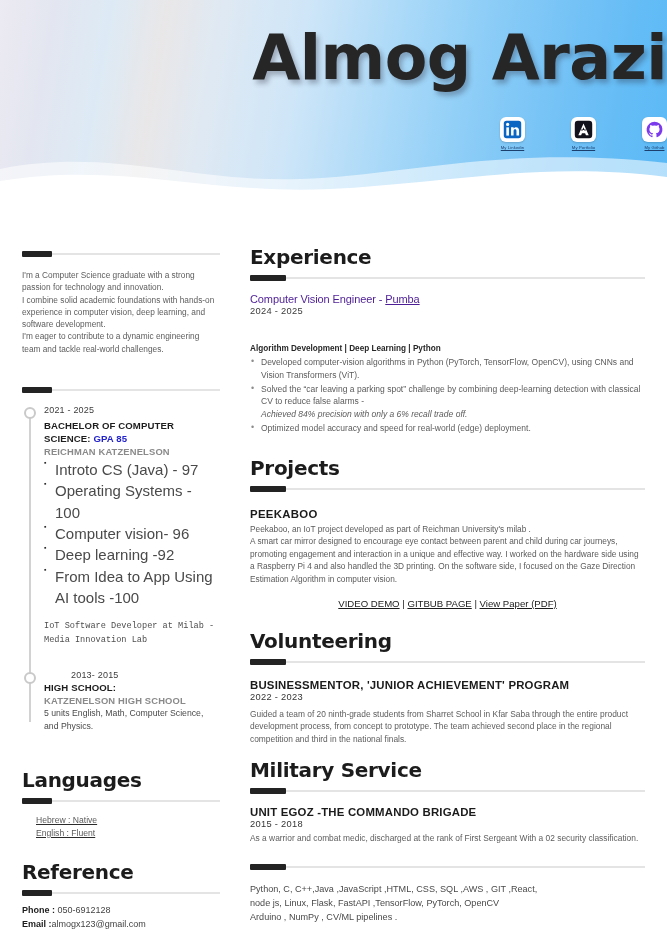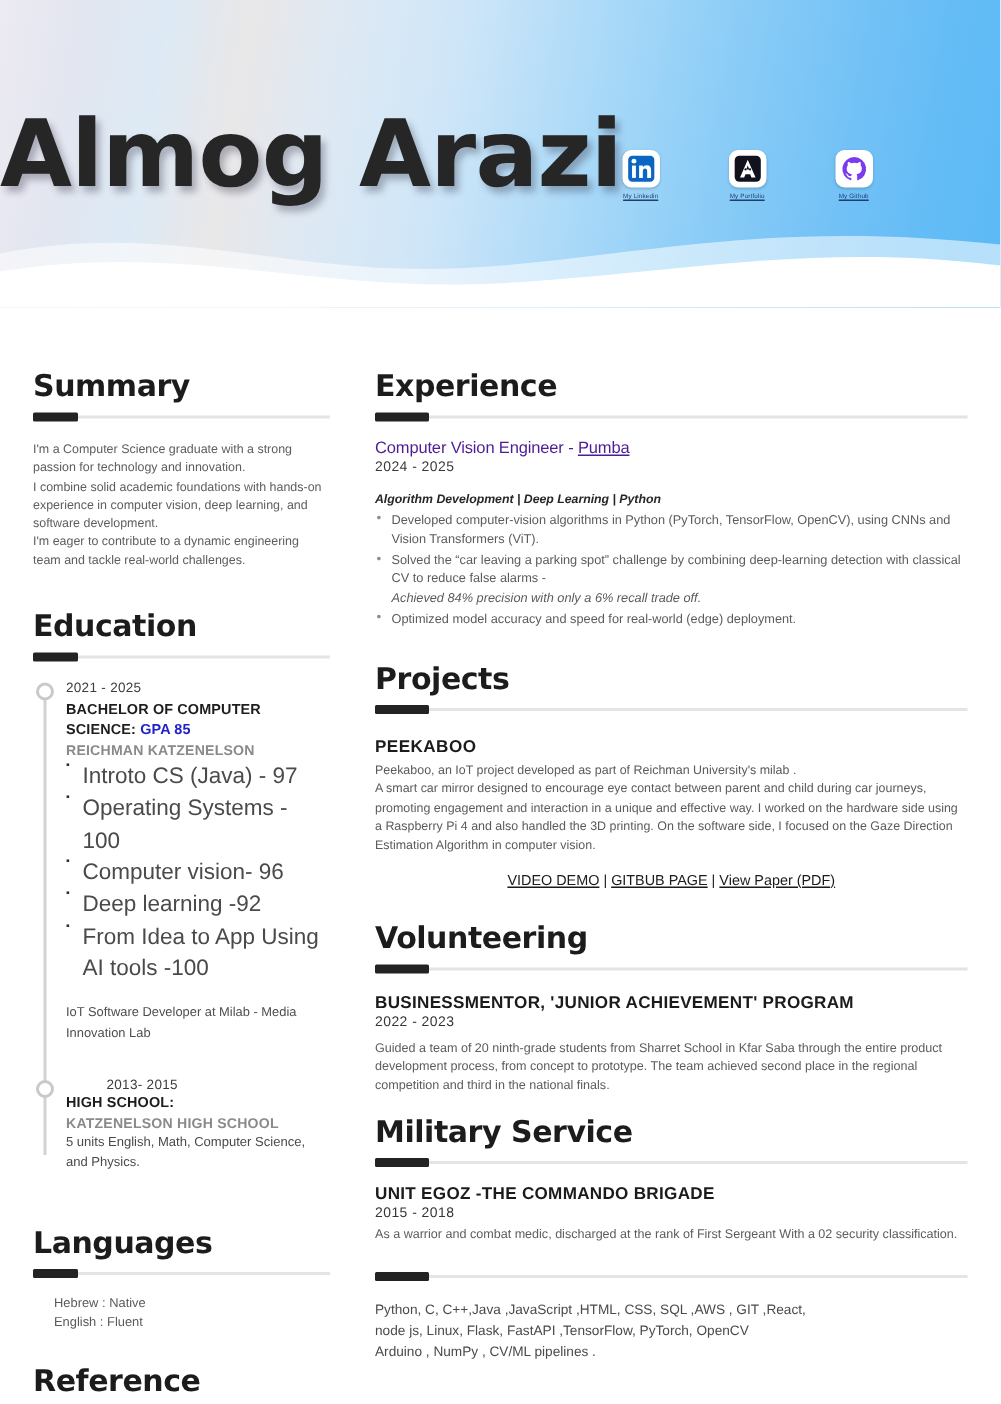--- a/index.html
+++ b/index.html
@@ -26,23 +26,23 @@
         #dfe9f3 32%,
         #cfe6f8 44%,
         #aad9f8 58%,
         #8ccdf7 70%,
         #74c2f6 82%,
         #63bcf6 92%,
         #5bb9f5 100%);
   }
   .header-inner {
     position:absolute; inset:0;
-    display:flex; flex-direction:row;
-    align-items:flex-start;
-    padding-top:72px;
+    display:flex; flex-direction:column;
+    align-items:flex-end;
+    padding-top:27px;
   }
   .name {
     font-size:62px;
     font-weight:bold;
     letter-spacing:-0.5px;
     color:#262626;
     text-shadow: 3px 4px 5px rgba(40,40,60,0.32);
     line-height:1;
     font-family:"DejaVu Sans", sans-serif;
   }
@@ -134,38 +134,38 @@
   .course-list li {
     font-size:15px; color:#4a4a4a;
     line-height:1.42; padding-left:11px; position:relative;
   }
   .course-list li::before {
     content:"▪"; position:absolute; left:0; top:-1px;
     font-size:7px; color:#2e2e2e;
   }
   .tl-note {
     font-size:8.6px; color:#4e4e4e;
-    line-height:1.65; margin-top:11px;
+    line-height:1.65; margin-top:11px;font-family:Liberation Mono, monospace;
   }
   .tl-sub {
     font-size:8.7px; color:#4a4a4a; line-height:1.42; margin-top:1px;
   }
   .lang-line { font-size:8.6px; color:#5a5a5a; line-height:1.5; }
   .ref-line { font-size:9px; color:#444; line-height:1.55; }
   .ref-line b { color:#1d1d1d; }
 
   
   .job-title {
     font-size:11px; color:#4c1d95; letter-spacing:-0.1px;
   }
   .job-company { text-decoration:underline; }
   .job-years { font-size:9.3px; color:#3a3a3a; margin-top:1px; letter-spacing:0.3px; }
   .job-tags {
-    font-size:8.2px; font-weight:bold; font-style:italic;
-    color:#272727; margin-top:12px;
+    font-size:8.2px; font-weight:bold; 
+    color:#272727; margin-top:28px;
   }
   .bullets { list-style:none; margin-top:3px; }
   .bullets > li {
     font-size:8.5px; color:#5b5b5b; line-height:1.5;
     padding-left:11px; position:relative; margin-bottom:1px;
   }
   .bullets > li::before {
     content:"•"; position:absolute; left:1px; top:-1px; color:#8d8d8d; font-size:9px;
   }
   .bullet-em { font-style:italic; display:block; }
@@ -238,31 +238,29 @@
     <path d="M0,30 C110,8 190,44 300,40 C410,36 500,6 667,24 L667,66 L0,66 Z" fill="#ffffff" opacity="0.55"></path>
     <path d="M0,42 C120,22 210,56 330,50 C450,44 540,22 667,38 L667,66 L0,66 Z" fill="#ffffff"></path>
   </svg>
 </div>
 
 <div class="content">
 
   <div class="col-left">
 
     <section>
-      <div class="sec-title">Summary</div>
       <div class="sec-rule"></div>
       <div class="summary-text" style="white-space:pre-line">I'm a Computer Science graduate with a strong passion for technology and innovation.
 I combine solid academic foundations with hands-on experience in computer vision, deep learning, and software development.
 I'm eager to contribute to a dynamic engineering team and tackle real-world challenges.</div>
     </section>
 
     <div class="block-gap"></div>
 
     <section>
-      <div class="sec-title">Education</div>
       <div class="sec-rule"></div>
       <div class="timeline">
         <div class="tl-line"></div>
 
         <div class="tl-entry">
           <div class="tl-dot"></div>
           <div class="tl-years">2021 - 2025</div>
           <div class="tl-degree">
             <span>BACHELOR OF COMPUTER</span><br>
             <span>SCIENCE:</span>
@@ -287,21 +285,21 @@
           <div class="tl-sub">5 units English, Math, Computer Science, and Physics.</div>
         </div>
       </div>
     </section>
 
     <div style="height:18px;"></div>
 
     <section>
       <div class="sec-title">Languages</div>
       <div class="sec-rule" style="margin-bottom:8px;"></div>
-      <div style="padding-left:14px;">
+      <div style="padding-left:14px;text-decoration:underline;">
         <div class="lang-line">Hebrew : Native</div>
         <div class="lang-line">English : Fluent</div>
       </div>
     </section>
 
     <div style="height:20px;"></div>
 
     <section>
       <div class="sec-title">Reference</div>
       <div class="sec-rule" style="margin-bottom:6px;"></div>

